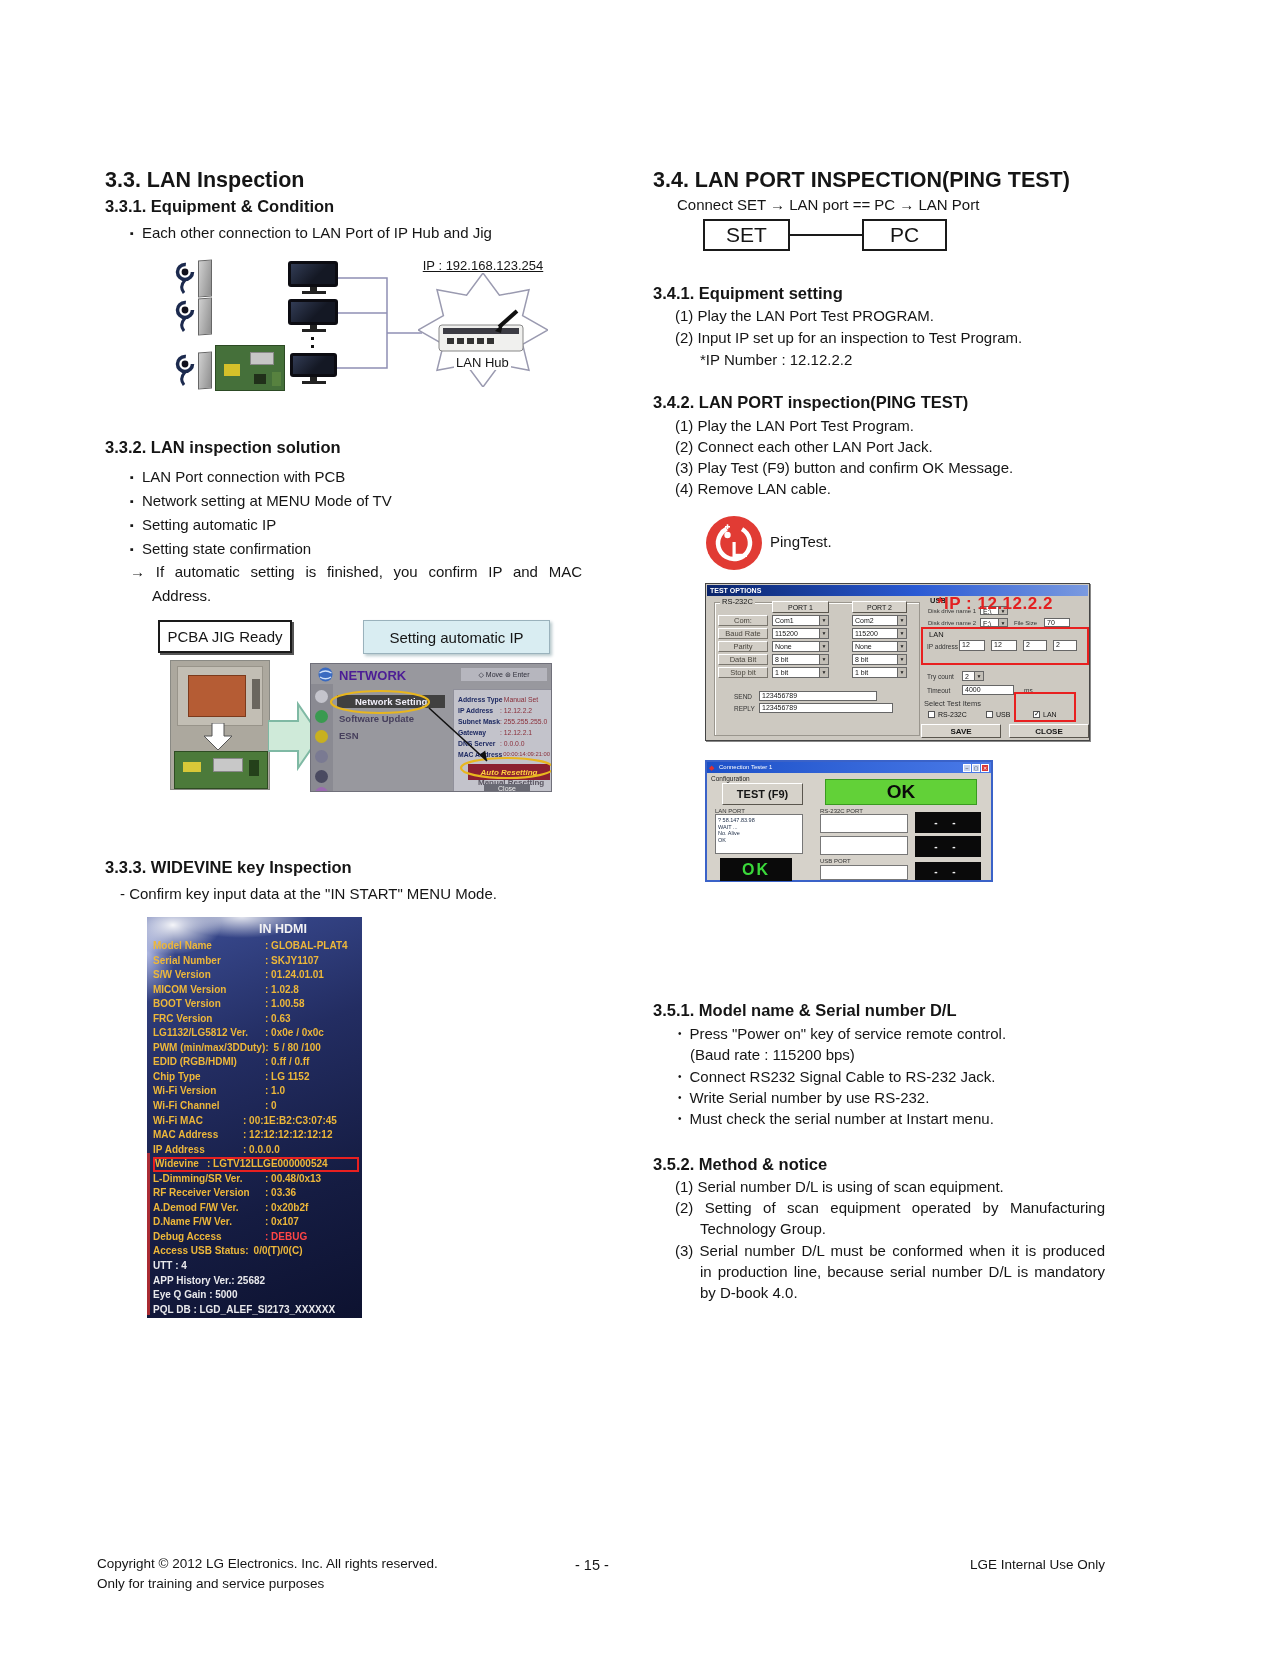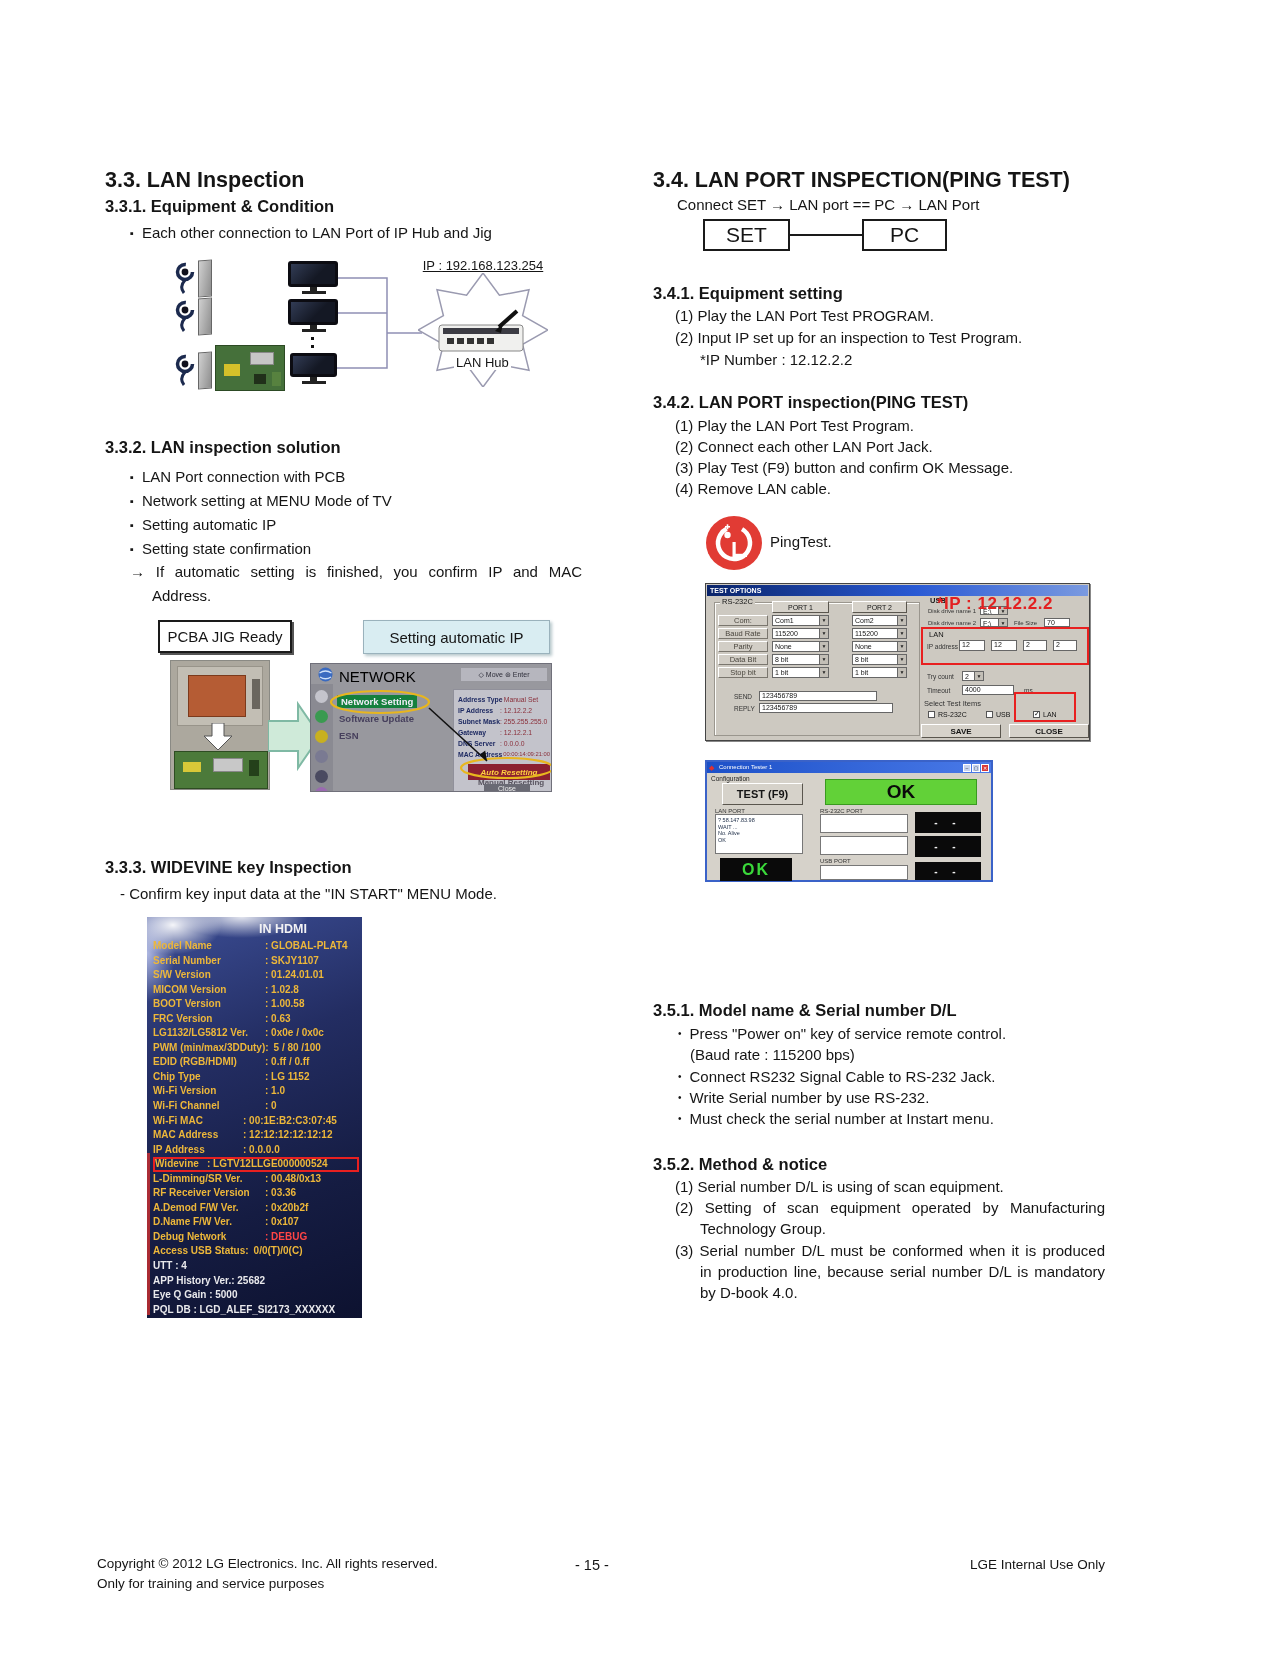--- a/index.html
+++ b/index.html
@@ -22,24 +22,24 @@
   .dot{width:3px;height:3px;background:#111}
   .iplab{font-size:13px;text-decoration:underline;white-space:nowrap}
   .hublab{font-size:13px;background:#fff;padding:0 2px;white-space:nowrap}
   
   .pcbabox{border:2px solid #1a1a1a;box-shadow:2px 2px 0 #555;display:flex;align-items:center;justify-content:center;font-size:15px}
   .aipbox{background:#d9edf2;border:1px solid #9ab2bc;box-shadow:2px 2px 3px #b8c8cc;display:flex;align-items:center;justify-content:center;font-size:15px}
   
   .montage{background:#aca89e;border:1px solid #8a8a84}
   
   .netshot{background:#98989e;border:1px solid #70707a;overflow:hidden}
-  .nm-title{color:#000000;font-weight:400;font-size:15px;white-space:nowrap}
+  .nm-title{color:#4c1d95;font-weight:700;font-size:13px;white-space:nowrap}
   .nm-hint{background:#b6b6be;color:#2e2e3a;font-size:7px;display:flex;align-items:center;justify-content:center;white-space:nowrap}
   .nm-item{font-size:9.5px;font-weight:700;color:#463f5c;white-space:nowrap}
-  .nm-hl{background:#15803d;color:#f0eef8;padding:1px 4px}
+  .nm-hl{background:#404040;color:#f0eef8;padding:1px 18px}
   .nm-panel{background:#c3c3cb;border:1px solid #90909a}
   .nm-fl{font-size:6.8px;font-weight:700;color:#1e2a62;white-space:nowrap}
   .nm-fv{font-size:6.8px;color:#8a2f3a;white-space:nowrap}
   .nm-auto{background:#8c2030;color:#ffd040;font-size:8px;font-weight:700;font-style:italic;display:flex;align-items:center;justify-content:center;white-space:nowrap}
   .nm-man{font-size:8px;font-weight:700;color:#5a5560;white-space:nowrap}
   .nm-close{background:#6a6a74;color:#eee;font-size:7px;display:flex;align-items:center;justify-content:center}
   
   .instart{background:
     radial-gradient(ellipse 70px 42px at 12% 2%,rgba(255,255,255,.95),rgba(255,255,255,0) 70%),
     radial-gradient(ellipse 95px 30px at 44% 0%,rgba(255,255,255,.85),rgba(255,255,255,0) 70%),
@@ -257,21 +257,21 @@
       <div class="isrow"><span class="isl">Wi-Fi Version</span><span>: 1.0</span></div>
       <div class="isrow"><span class="isl">Wi-Fi Channel</span><span>: 0</span></div>
       <div class="isrow"><span class="isl" style="width:90px">Wi-Fi MAC</span><span>: 00:1E:B2:C3:07:45</span></div>
       <div class="isrow"><span class="isl" style="width:90px">MAC Address</span><span>: 12:12:12:12:12:12</span></div>
       <div class="isrow"><span class="isl" style="width:90px">IP Address</span><span>: 0.0.0.0</span></div>
       <div class="isrow wv"><span class="isl" style="width:52px">Widevine</span><span>: LGTV12LLGE000000524</span></div>
       <div class="isrow"><span class="isl">L-Dimming/SR Ver.</span><span>: 00.48/0x13</span></div>
       <div class="isrow"><span class="isl">RF Receiver Version</span><span>: 03.36</span></div>
       <div class="isrow"><span class="isl">A.Demod F/W Ver.</span><span>: 0x20b2f</span></div>
       <div class="isrow"><span class="isl">D.Name F/W Ver.</span><span>: 0x107</span></div>
-      <div class="isrow"><span class="isl">Debug Network</span><span class="redv">: DEBUG</span></div>
+      <div class="isrow"><span class="isl">Debug Access</span><span class="redv">: DEBUG</span></div>
       <div class="isrow wide"><span class="isl">Access USB Status:</span><span>0/0(T)/0(C)</span></div>
       <div class="isrow iswhite">UTT : 4</div>
       <div class="isrow iswhite">APP History Ver.: 25682</div>
       <div class="isrow iswhite">Eye Q Gain : 5000</div>
       <div class="isrow iswhite">PQL DB : LGD_ALEF_SI2173_XXXXXX</div>
     </div>
   </div>
 
   <div class="a h1" style="left:653px;top:168px">3.4. LAN PORT INSPECTION(PING TEST)</div>
   <div class="a t" style="left:677px;top:196px">Connect SET → LAN port == PC → LAN Port</div>

